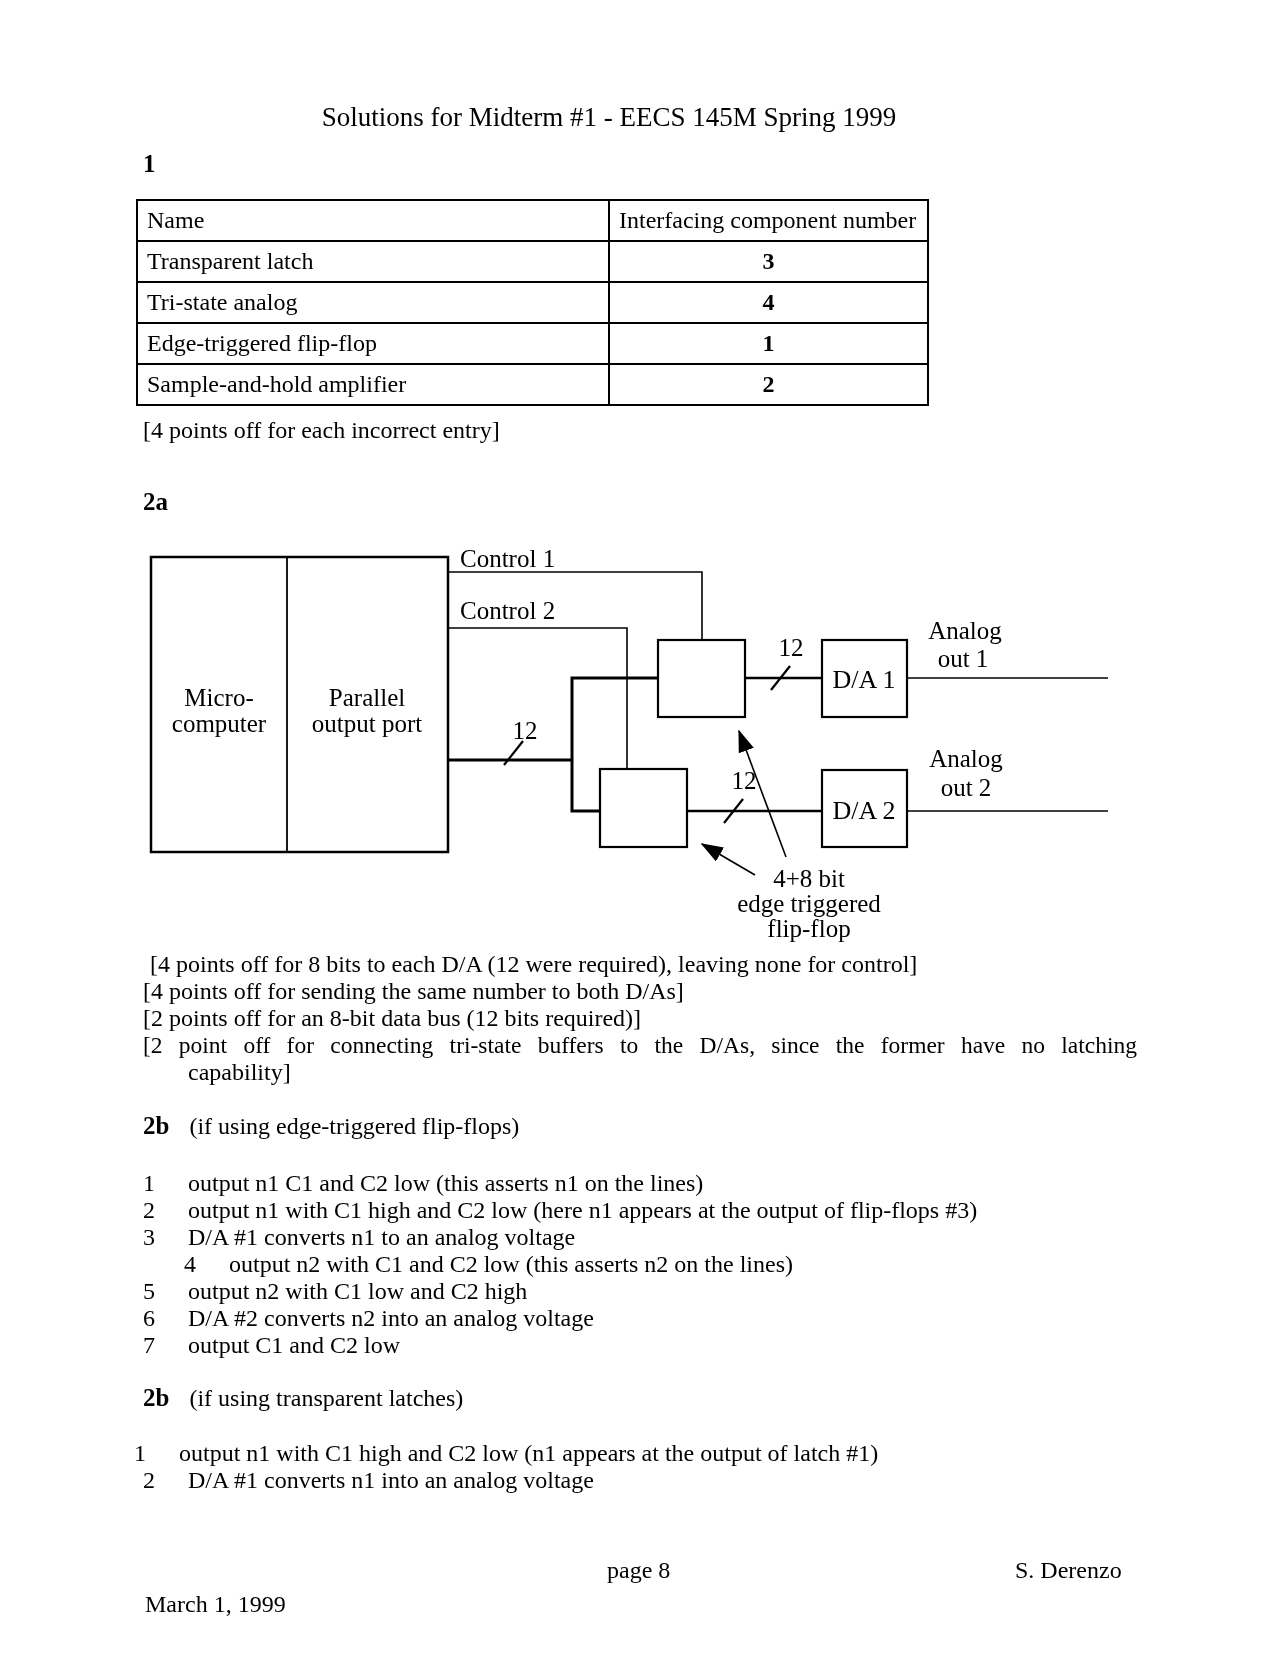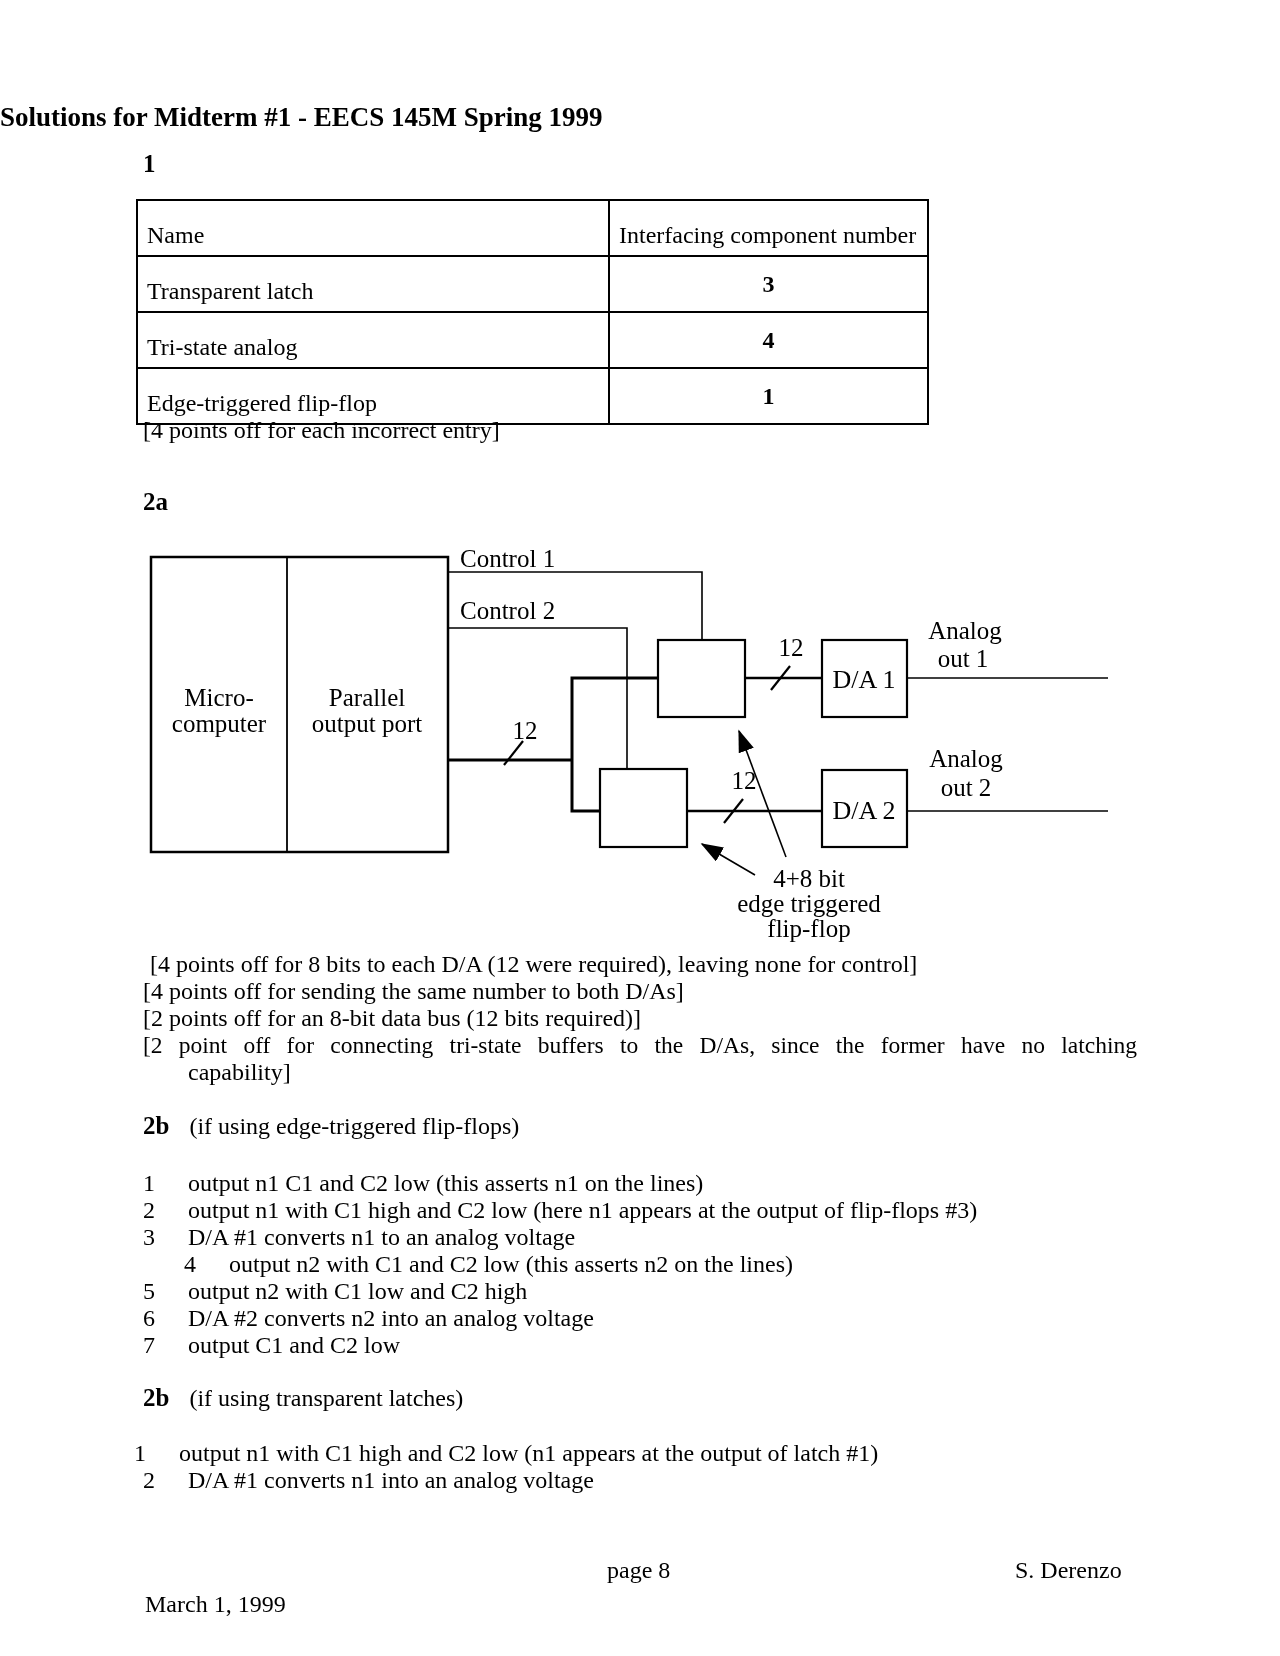--- a/index.html
+++ b/index.html
@@ -3,31 +3,31 @@
 <meta charset="utf-8">
 <style>
   html,body{margin:0;padding:0;}
   body{
     width:1280px;height:1656px;
     background:#ffffff;color:#000;
     font-family:"Liberation Serif", serif;
     position:relative;overflow:hidden;
   }
   .abs{position:absolute;line-height:27px;font-size:24px;}
-  .title{font-size:27px;font-weight:bold;left:0;width:1218px;top:101px;line-height:32px;}
+  .title{font-size:27px;font-weight:normal;text-align:center;left:0;width:1218px;top:101px;line-height:32px;}
   .sec-head{font-weight:bold;font-size:25px;}
   
   table.comp{
     position:absolute;left:136px;top:199px;width:791px;
     border-collapse:collapse;table-layout:fixed;
     font-size:24px;
   }
   table.comp td{
     border:2px solid #000;
-    padding:15px 0 0 9px;height:39px;vertical-align:middle;
+    padding:0 0 0 9px;height:39px;vertical-align:middle;
   }
   table.comp td.num{text-align:center;font-weight:bold;padding:0;}
   col.c1{width:472px;} col.c2{width:319px;}
   
   .note-justified{
     left:143px;top:1032px;width:994px;font-size:23.5px;
     text-align:justify;text-align-last:justify;white-space:nowrap;
   }
   
   .li-num{display:inline-block;width:45px;}
@@ -55,20 +55,24 @@
     <td>Transparent latch</td>
     <td class="num">3</td>
   </tr>
   <tr>
     <td>Tri-state analog</td>
     <td class="num">4</td>
   </tr>
   <tr>
     <td>Edge-triggered flip-flop</td>
     <td class="num">1</td>
+  </tr>
+  <tr>
+    <td>Sample-and-hold amplifier</td>
+    <td class="num">2</td>
   </tr>
 </tbody>
   </table>
 
 <div class="abs" style="left:143px;top:417px;">[4 points off for each incorrect entry]</div>
 
 <div class="abs sec-head" style="left:143px;top:488px;">2a</div>
 
 <svg class="abs" style="left:0;top:515px;" width="1280" height="465" viewBox="0 515 1280 465">
   <defs>

